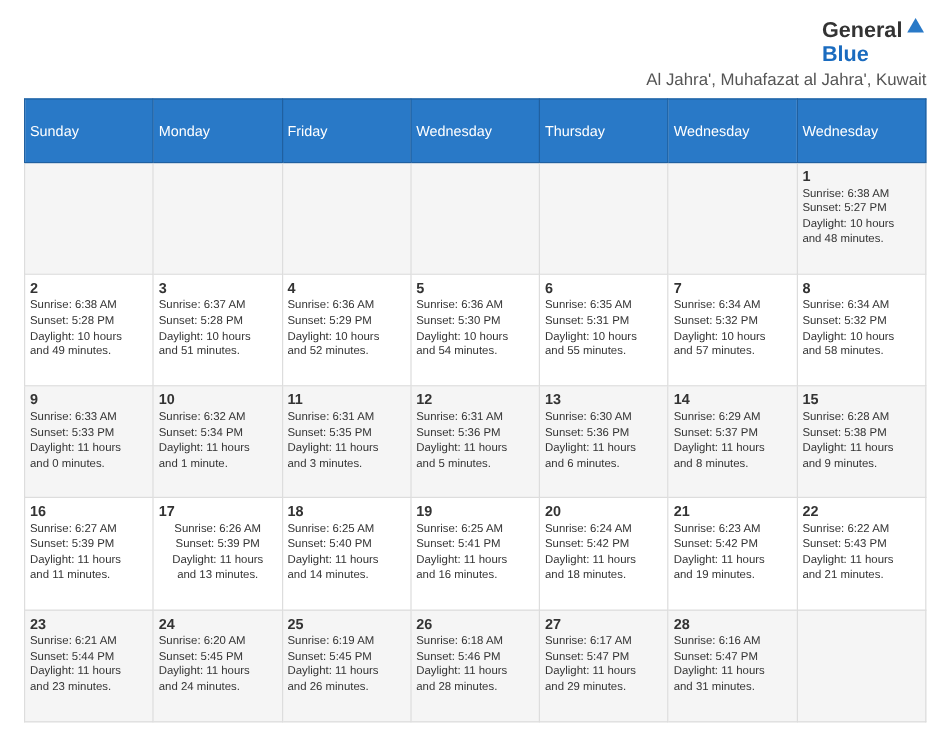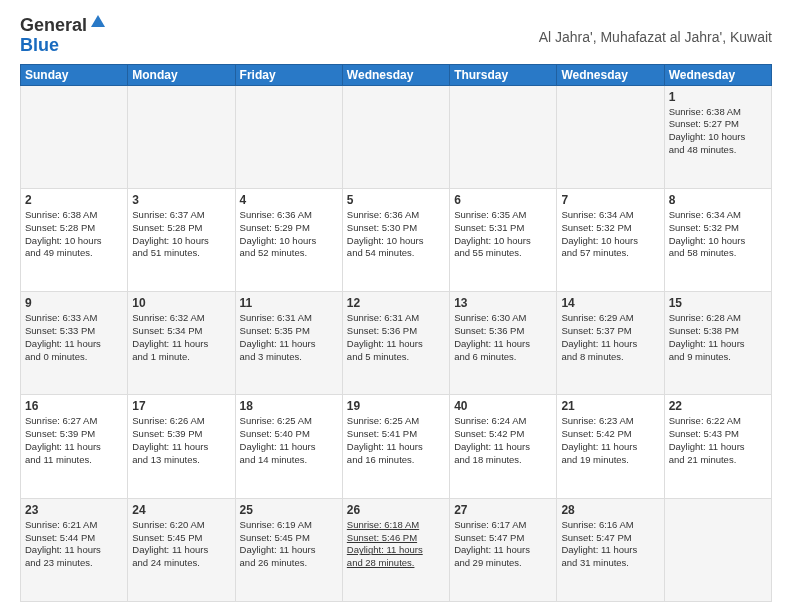--- a/index.html
+++ b/index.html
@@ -12,23 +12,24 @@
     }
     .page {
       width: 792px;
       height: 612px;
       padding: 16px 20px 10px 20px;
       display: flex;
       flex-direction: column;
     }
     .header {
       display: flex;
-      align-items: center;
+      align-items: flex-end;
       justify-content: space-between;
       margin-bottom: 8px;
+      flex-direction: column;
     }
     .logo {
       display: flex;
       flex-direction: column;
       align-items: flex-start;
     }
     .logo-text {
       font-size: 18px;
       font-weight: bold;
       line-height: 1.1;
@@ -55,22 +56,22 @@
       border-collapse: collapse;
       width: 100%;
       table-layout: fixed;
     }
     .calendar thead tr {
       background: #2979c7;
     }
     .calendar thead th {
       color: #fff;
       font-size: 12px;
-      font-weight: bold;
-      padding: 3px 4px;
+      font-weight: normal;
+      padding: 19px 4px;
       border: 1px solid #2060a0;
       text-align: left;
     }
     .calendar tbody tr {
       height: 88px;
     }
     .calendar tbody tr:nth-child(odd) {
       background: #f5f5f5;
     }
     .calendar tbody tr:nth-child(even) {
@@ -247,41 +248,41 @@
         <tr>
           <td>
             <span class="day-number">16</span>
             <div class="day-info" style="white-space: pre-line;">Sunrise: 6:27 AM
 Sunset: 5:39 PM
 Daylight: 11 hours
 and 11 minutes.</div>
           </td>
           <td>
             <span class="day-number">17</span>
-            <div class="day-info" style="white-space: pre-line;">Sunrise: 6:26 AM
+            <div class="day-info" style="white-space: pre-line; text-align: center;">Sunrise: 6:26 AM
 Sunset: 5:39 PM
 Daylight: 11 hours
 and 13 minutes.</div>
           </td>
           <td>
             <span class="day-number">18</span>
             <div class="day-info" style="white-space: pre-line;">Sunrise: 6:25 AM
 Sunset: 5:40 PM
 Daylight: 11 hours
 and 14 minutes.</div>
           </td>
           <td>
             <span class="day-number">19</span>
             <div class="day-info" style="white-space: pre-line;">Sunrise: 6:25 AM
 Sunset: 5:41 PM
 Daylight: 11 hours
 and 16 minutes.</div>
           </td>
           <td>
-            <span class="day-number">40</span>
+            <span class="day-number">20</span>
             <div class="day-info" style="white-space: pre-line;">Sunrise: 6:24 AM
 Sunset: 5:42 PM
 Daylight: 11 hours
 and 18 minutes.</div>
           </td>
           <td>
             <span class="day-number">21</span>
             <div class="day-info" style="white-space: pre-line;">Sunrise: 6:23 AM
 Sunset: 5:42 PM
 Daylight: 11 hours
@@ -312,21 +313,21 @@
           </td>
           <td>
             <span class="day-number">25</span>
             <div class="day-info" style="white-space: pre-line;">Sunrise: 6:19 AM
 Sunset: 5:45 PM
 Daylight: 11 hours
 and 26 minutes.</div>
           </td>
           <td>
             <span class="day-number">26</span>
-            <div class="day-info" style="white-space: pre-line; text-decoration: underline;">Sunrise: 6:18 AM
+            <div class="day-info" style="white-space: pre-line;">Sunrise: 6:18 AM
 Sunset: 5:46 PM
 Daylight: 11 hours
 and 28 minutes.</div>
           </td>
           <td>
             <span class="day-number">27</span>
             <div class="day-info" style="white-space: pre-line;">Sunrise: 6:17 AM
 Sunset: 5:47 PM
 Daylight: 11 hours
 and 29 minutes.</div>

